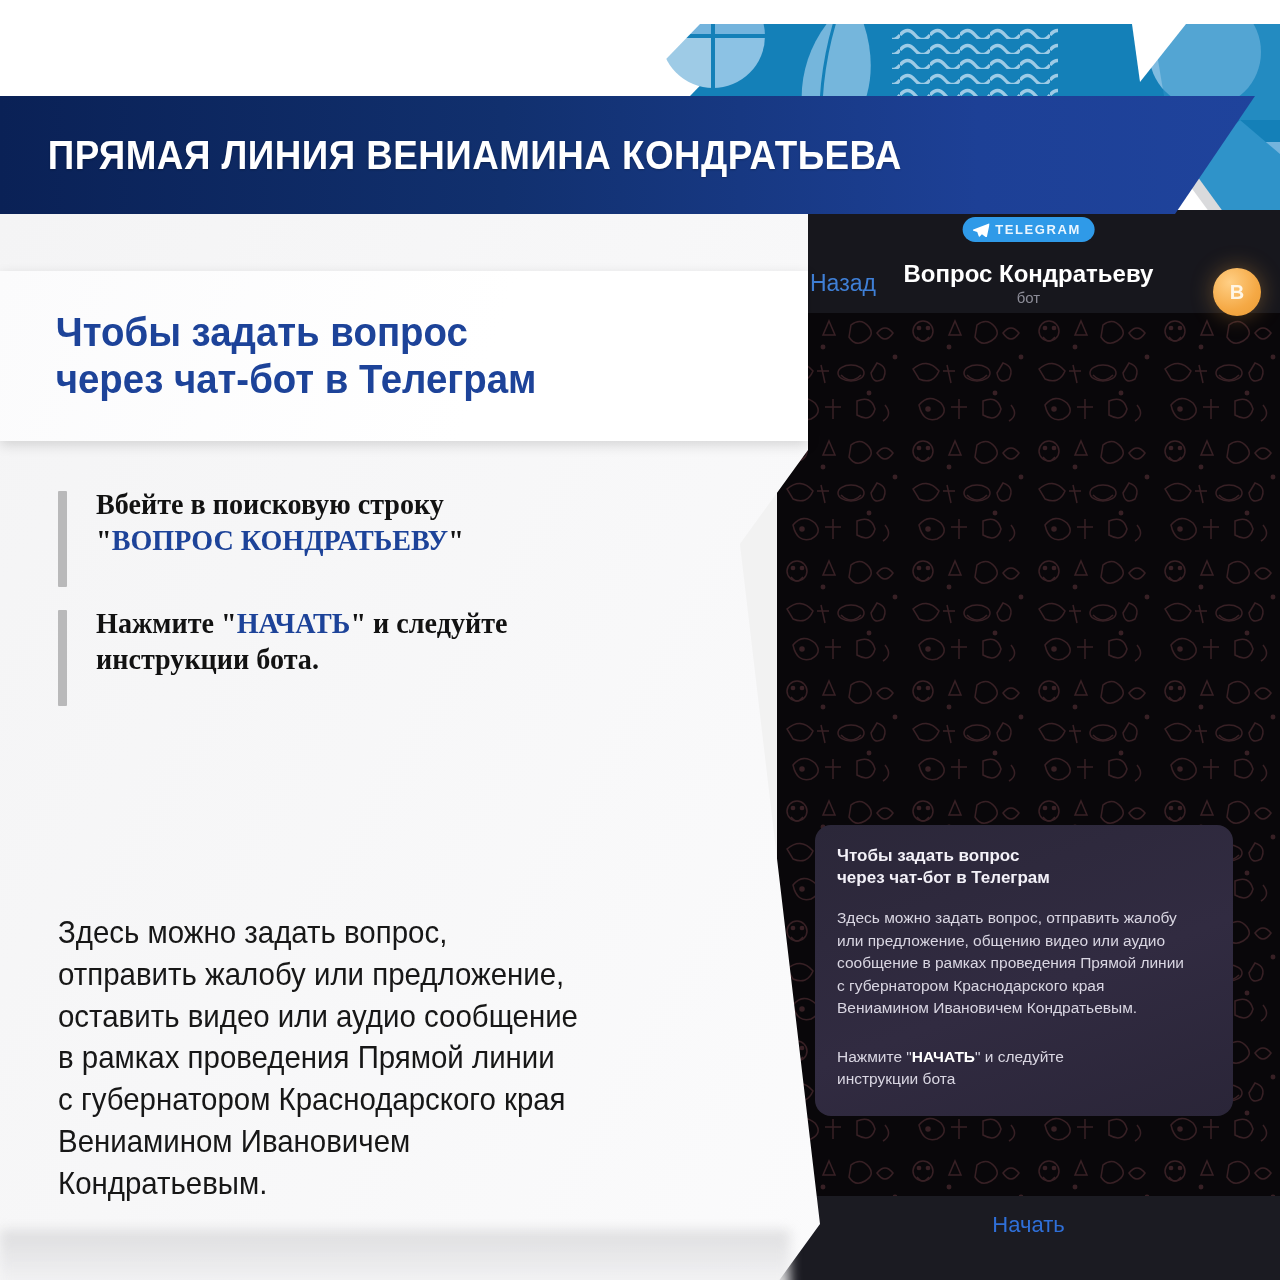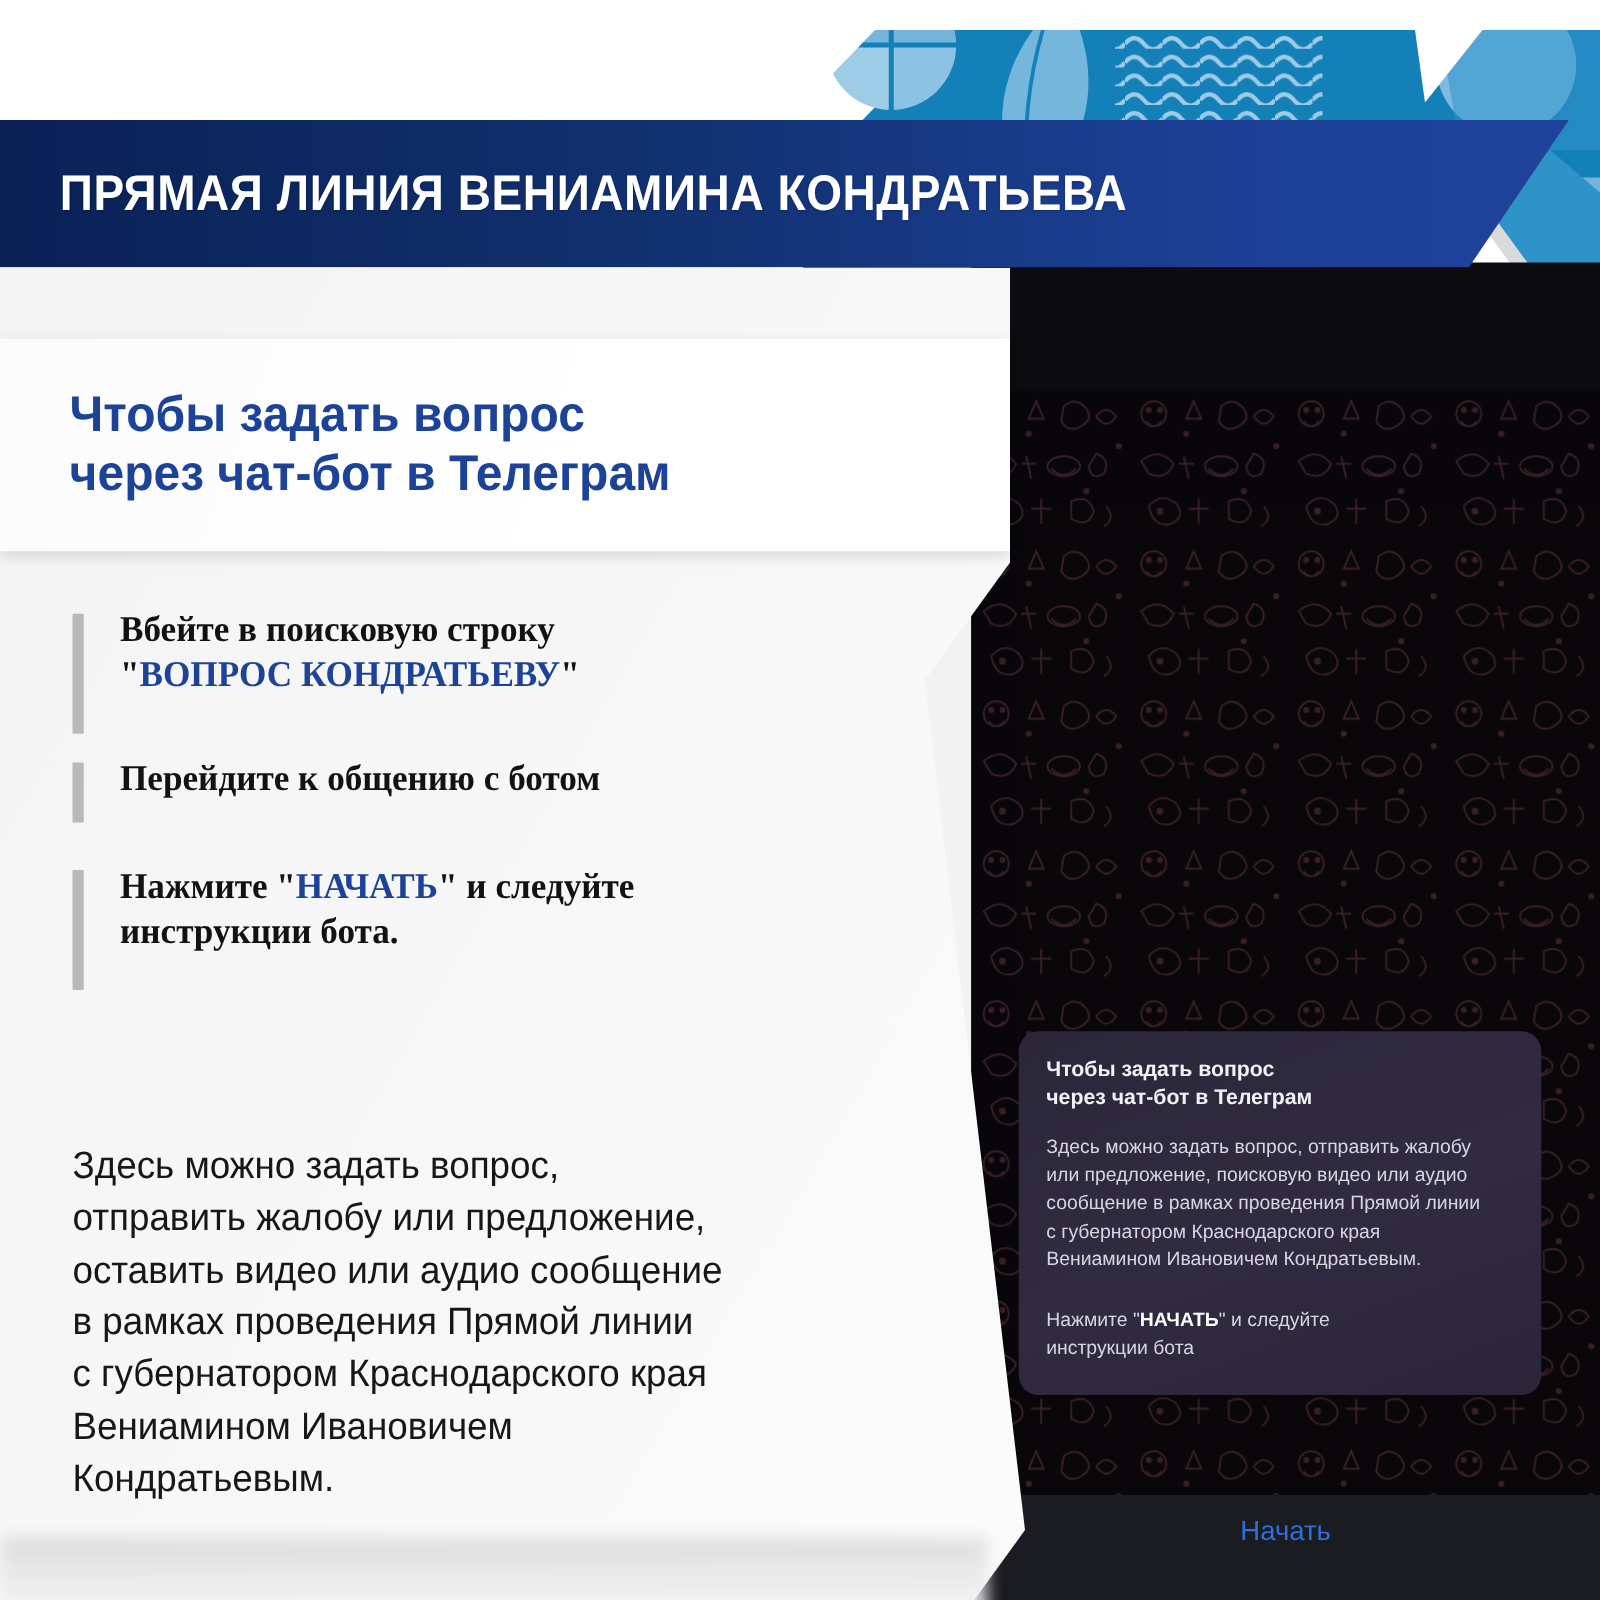--- a/index.html
+++ b/index.html
@@ -373,52 +373,64 @@
           </pattern>
         </defs>
         <rect x="0" y="0" width="503" height="900" fill="#09070a"></rect>
         <rect x="0" y="0" width="503" height="900" fill="url(#doodle)"></rect>
       </svg>
 
       <div class="bubble">
         <p class="bubble-title">Чтобы задать вопрос
 через чат-бот в Телеграм</p>
         <p class="bubble-body">Здесь можно задать вопрос, отправить жалобу
-или предложение, поисковую видео или аудио
+или предложение, общению видео или аудио
 сообщение в рамках проведения Прямой линии
 с губернатором Краснодарского края
 Вениамином Ивановичем Кондратьевым.</p>
         <p class="bubble-foot"><span>Нажмите "</span><b>НАЧАТЬ</b><span>" и следуйте
 инструкции бота</span></p>
       </div>
     </div>
 
+    <div class="phone-topbar">
+      <div class="tg-badge">
+        <svg class="tg-plane" width="17" height="14" viewBox="0 0 17 14">
+          <path d="M16.4 0.6 L0.7 6.6 c-.6.2-.6 1 0 1.2 l3.9 1.2 1.5 4.3 c.2.5.8.6 1.1.2 l2.1-2.2 3.9 2.9 c.4.3 1 .1 1.1-.4 L16.9 1.2 c.1-.5-.3-.8-.5-.6 z" fill="#ffffff"></path>
+        </svg>
+        <span class="tg-badge-text">TELEGRAM</span>
+      </div>
+      <div class="nav-back">Назад</div>
+      <div class="nav-title-wrap">
+        <span class="nav-title">Вопрос Кондратьеву</span>
+        <span class="nav-sub">бот</span>
+      </div>
+      <div class="avatar">
+          <span>В</span>
+        </div>
+    </div>
 
     <div class="phone-bottom">
       <div class="start-btn">Начать</div>
       <div class="home-indicator"></div>
     </div>
   </div>
 
   <div class="content-panel"></div>
 
   <div class="heading-card">
     <div class="heading-text">Чтобы задать вопрос
 через чат-бот в Телеграм</div>
   </div>
 
   <div class="bullets">
     <div class="bullet-item">
       <div class="bullet-bar" style="height:96px"></div>
       <div class="bullet-text"><span>Вбейте в поисковую строку
 "</span><span class="hl">ВОПРОС КОНДРАТЬЕВУ</span><span>"</span></div>
-    </div>
-    <div class="bullet-item" style="margin-bottom:50px">
-      <div class="bullet-bar" style="height:48px"></div>
-      <div class="bullet-text"><span>Перейдите к общению с ботом</span></div>
     </div>
     <div class="bullet-item">
       <div class="bullet-bar" style="height:96px"></div>
       <div class="bullet-text"><span>Нажмите "</span><span class="hl">НАЧАТЬ</span><span>" и следуйте
 инструкции бота.</span></div>
     </div>
   </div>
 
   <div class="paragraph">Здесь можно задать вопрос,
 отправить жалобу или предложение,

